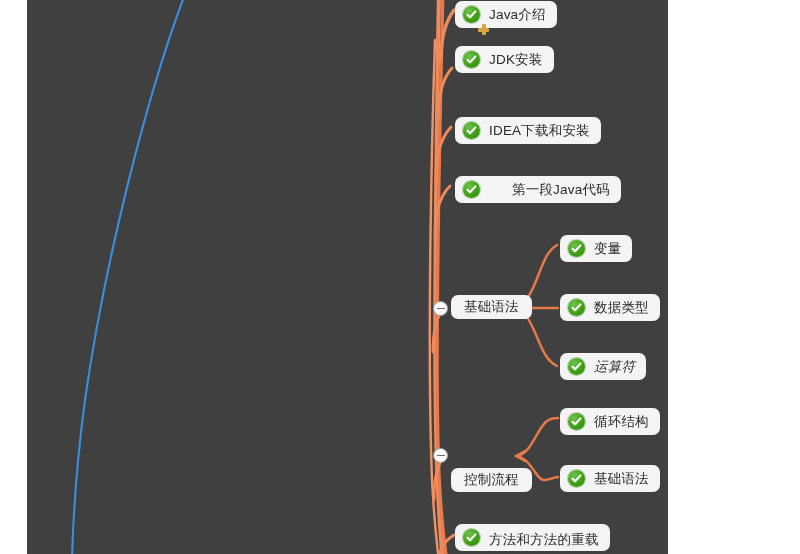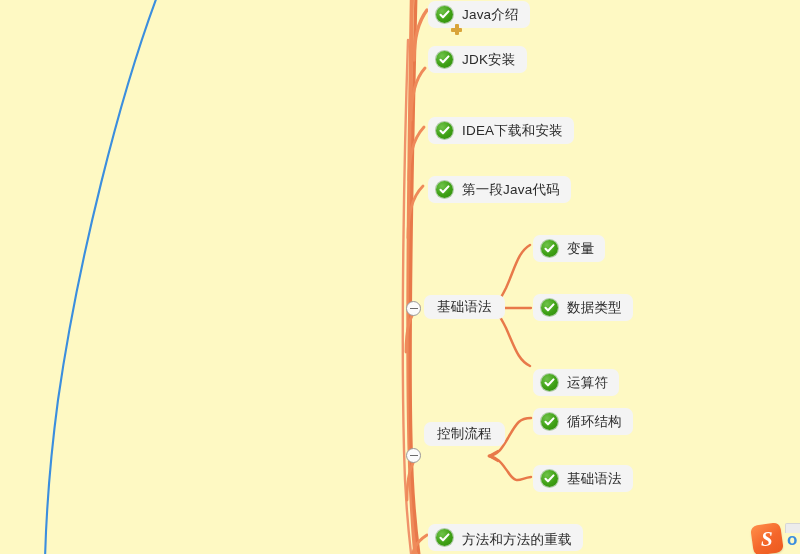--- a/index.html
+++ b/index.html
@@ -5,24 +5,25 @@
   html, body {
     margin: 0;
     padding: 0;
     background: #ffffff;
   }
   body {
     font-family: "Liberation Sans", "DejaVu Sans", sans-serif;
   }
   #stage {
     position: relative;
-    width: 800px;
+    width: 641px;
     height: 554px;
-    background: #fef9c3;
+    background: #404040;
     overflow: hidden;
+    margin-left: 27px;
   }
   #edges {
     position: absolute;
     left: 0;
     top: 0;
     width: 800px;
     height: 554px;
     pointer-events: none;
   }
   #bgcurve {
@@ -222,21 +223,21 @@
 
   <div class="node" style="left:428px; top:117px;">
     <span class="chk">
       <svg width="13" height="13" viewBox="0 0 13 13">
           <path d="M2.5 6.8 L5 9.3 L10.5 3.4" fill="none" stroke="#ffffff" stroke-width="2.1" stroke-linecap="round" stroke-linejoin="round"></path>
         </svg>
     </span>
     <span class="label">IDEA下载和安装</span>
   </div>
 
-  <div class="node" style="left:428px; top:176px;">
+  <div class="node" style="left:428px; top:176px;gap:23px;">
     <span class="chk">
       <svg width="13" height="13" viewBox="0 0 13 13">
           <path d="M2.5 6.8 L5 9.3 L10.5 3.4" fill="none" stroke="#ffffff" stroke-width="2.1" stroke-linecap="round" stroke-linejoin="round"></path>
         </svg>
     </span>
     <span class="label">第一段Java代码</span>
   </div>
 
   <div class="toggle" style="left:406px; top:301px;"></div>
   <div class="node" style="left:533px; top:235px;">
@@ -254,31 +255,31 @@
 
   <div class="node" style="left:533px; top:294px;">
     <span class="chk">
       <svg width="13" height="13" viewBox="0 0 13 13">
           <path d="M2.5 6.8 L5 9.3 L10.5 3.4" fill="none" stroke="#ffffff" stroke-width="2.1" stroke-linecap="round" stroke-linejoin="round"></path>
         </svg>
     </span>
     <span class="label">数据类型</span>
   </div>
 
-  <div class="node" style="left:533px; top:369px;">
+  <div class="node" style="left:533px; top:353px;font-style:italic;">
     <span class="chk">
       <svg width="13" height="13" viewBox="0 0 13 13">
           <path d="M2.5 6.8 L5 9.3 L10.5 3.4" fill="none" stroke="#ffffff" stroke-width="2.1" stroke-linecap="round" stroke-linejoin="round"></path>
         </svg>
     </span>
     <span class="label">运算符</span>
   </div>
 
   <div class="toggle" style="left:406px; top:448px;"></div>
-  <div class="node plain" style="left:424px; top:422px;text-align:right;">
+  <div class="node plain" style="left:424px; top:468px;text-align:right;">
     <span class="label">控制流程</span>
   </div>
 
   <div class="node" style="left:533px; top:408px;">
     <span class="chk">
       <svg width="13" height="13" viewBox="0 0 13 13">
           <path d="M2.5 6.8 L5 9.3 L10.5 3.4" fill="none" stroke="#ffffff" stroke-width="2.1" stroke-linecap="round" stroke-linejoin="round"></path>
         </svg>
     </span>
     <span class="label">循环结构</span>

